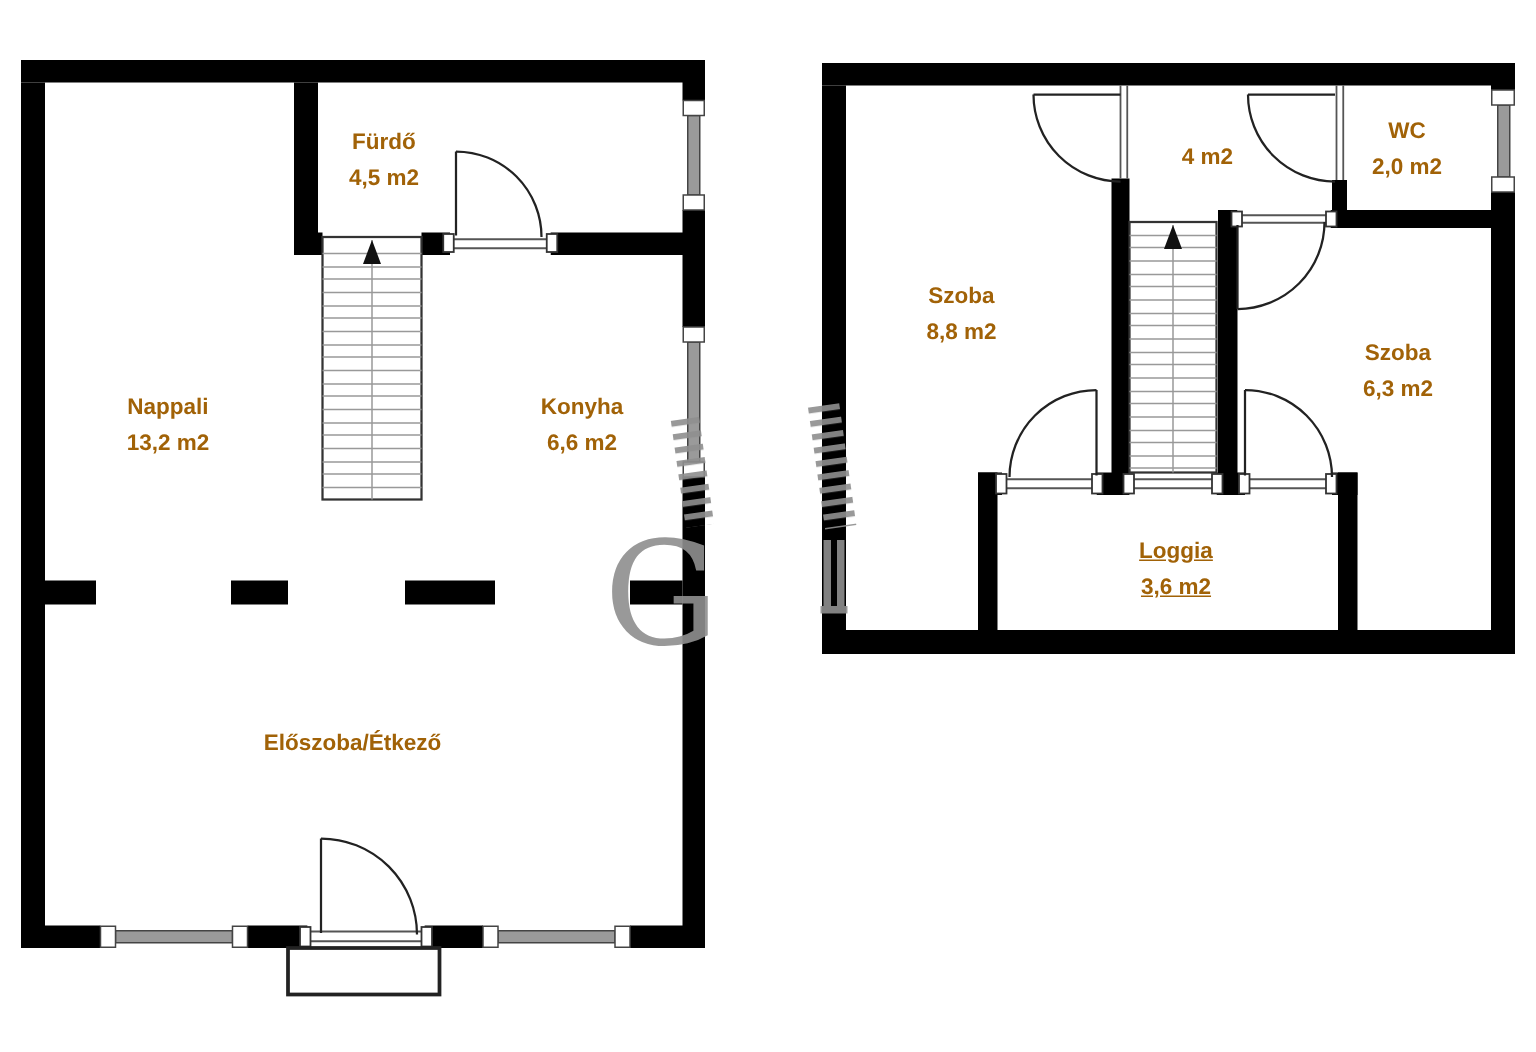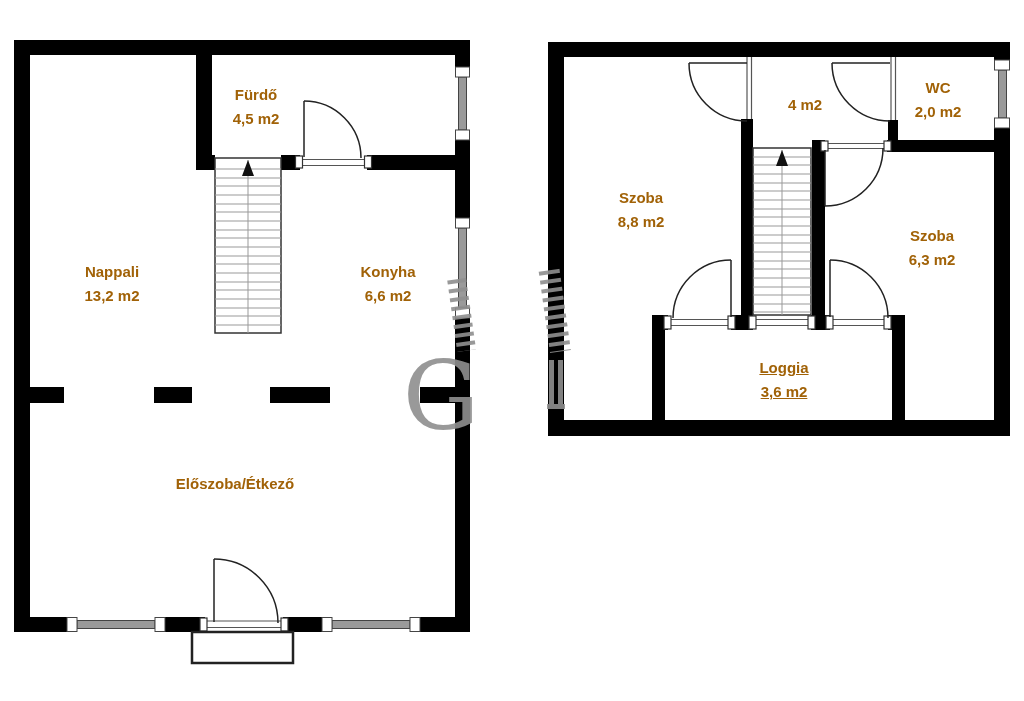--- a/index.html
+++ b/index.html
@@ -217,21 +217,21 @@
   <span>4,5 m2</span>
 </div>
 <div class="room-label" style="left:112px;top:284px;">
   <span>Nappali</span>
   <span>13,2 m2</span>
 </div>
 <div class="room-label" style="left:388px;top:284px;">
   <span>Konyha</span>
   <span>6,6 m2</span>
 </div>
-<div class="room-label" style="left:235px;top:484px;">
+<div class="room-label" style="left:235px;top:496px;">
   <span>Előszoba/Étkező</span>
 </div>
 <div class="room-label" style="left:805px;top:105px;">
   <span>4 m2</span>
 </div>
 <div class="room-label" style="left:938px;top:100px;">
   <span>WC</span>
   <span>2,0 m2</span>
 </div>
 <div class="room-label" style="left:641px;top:210px;">

